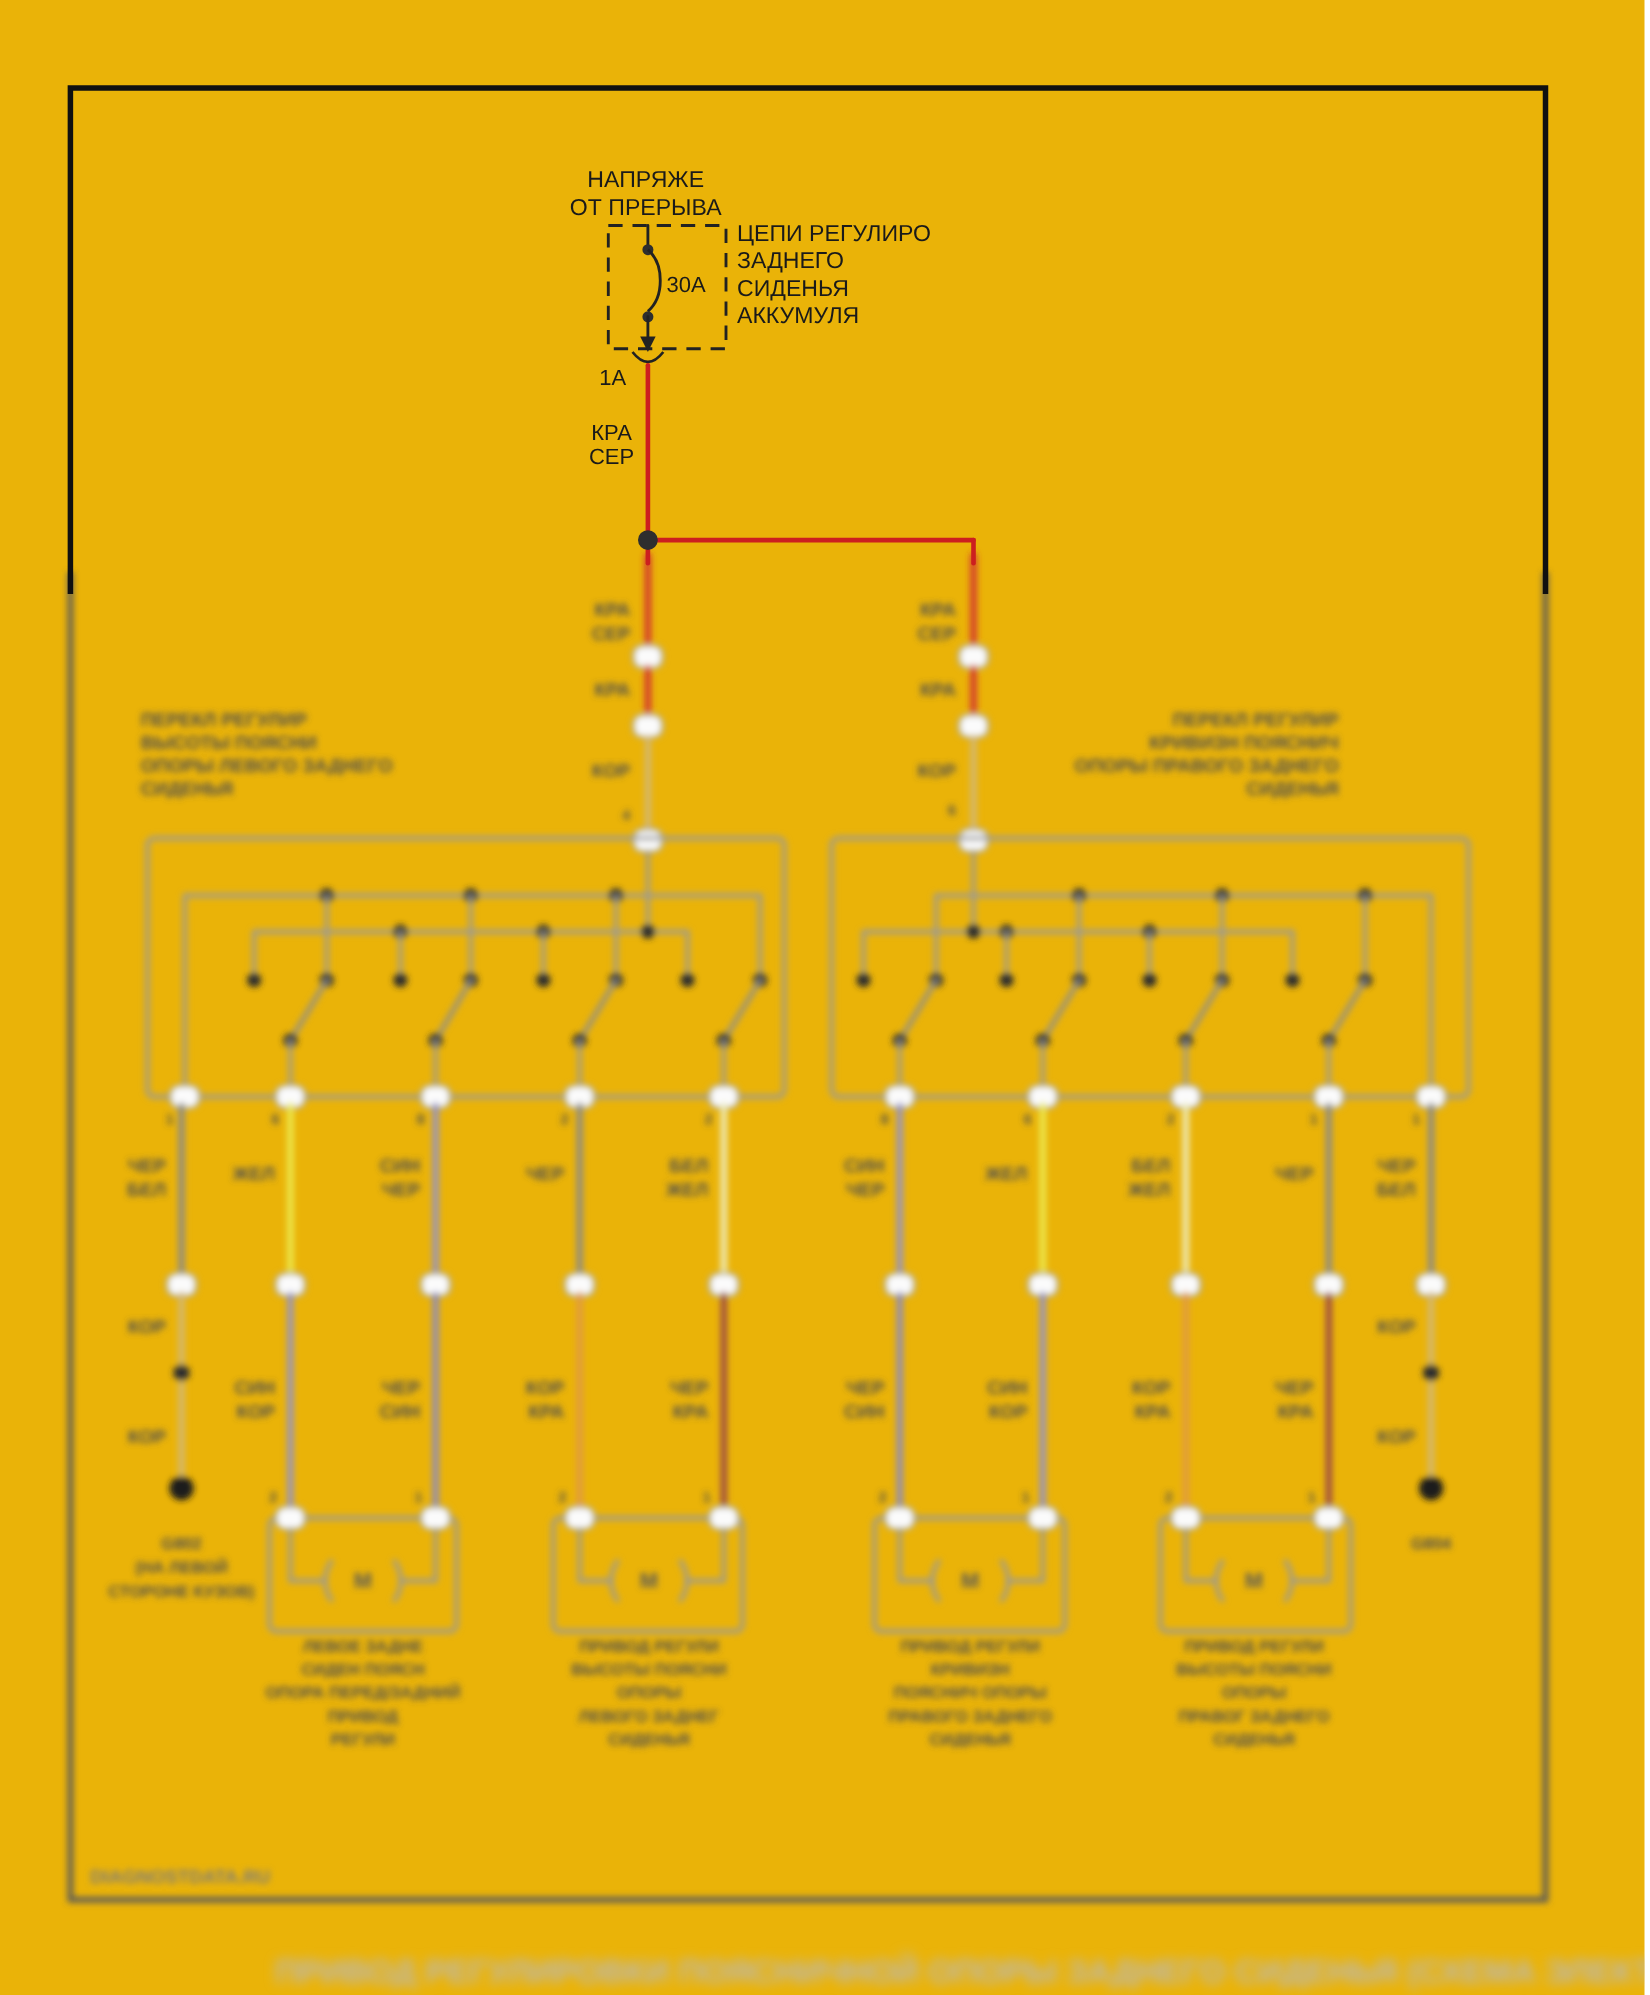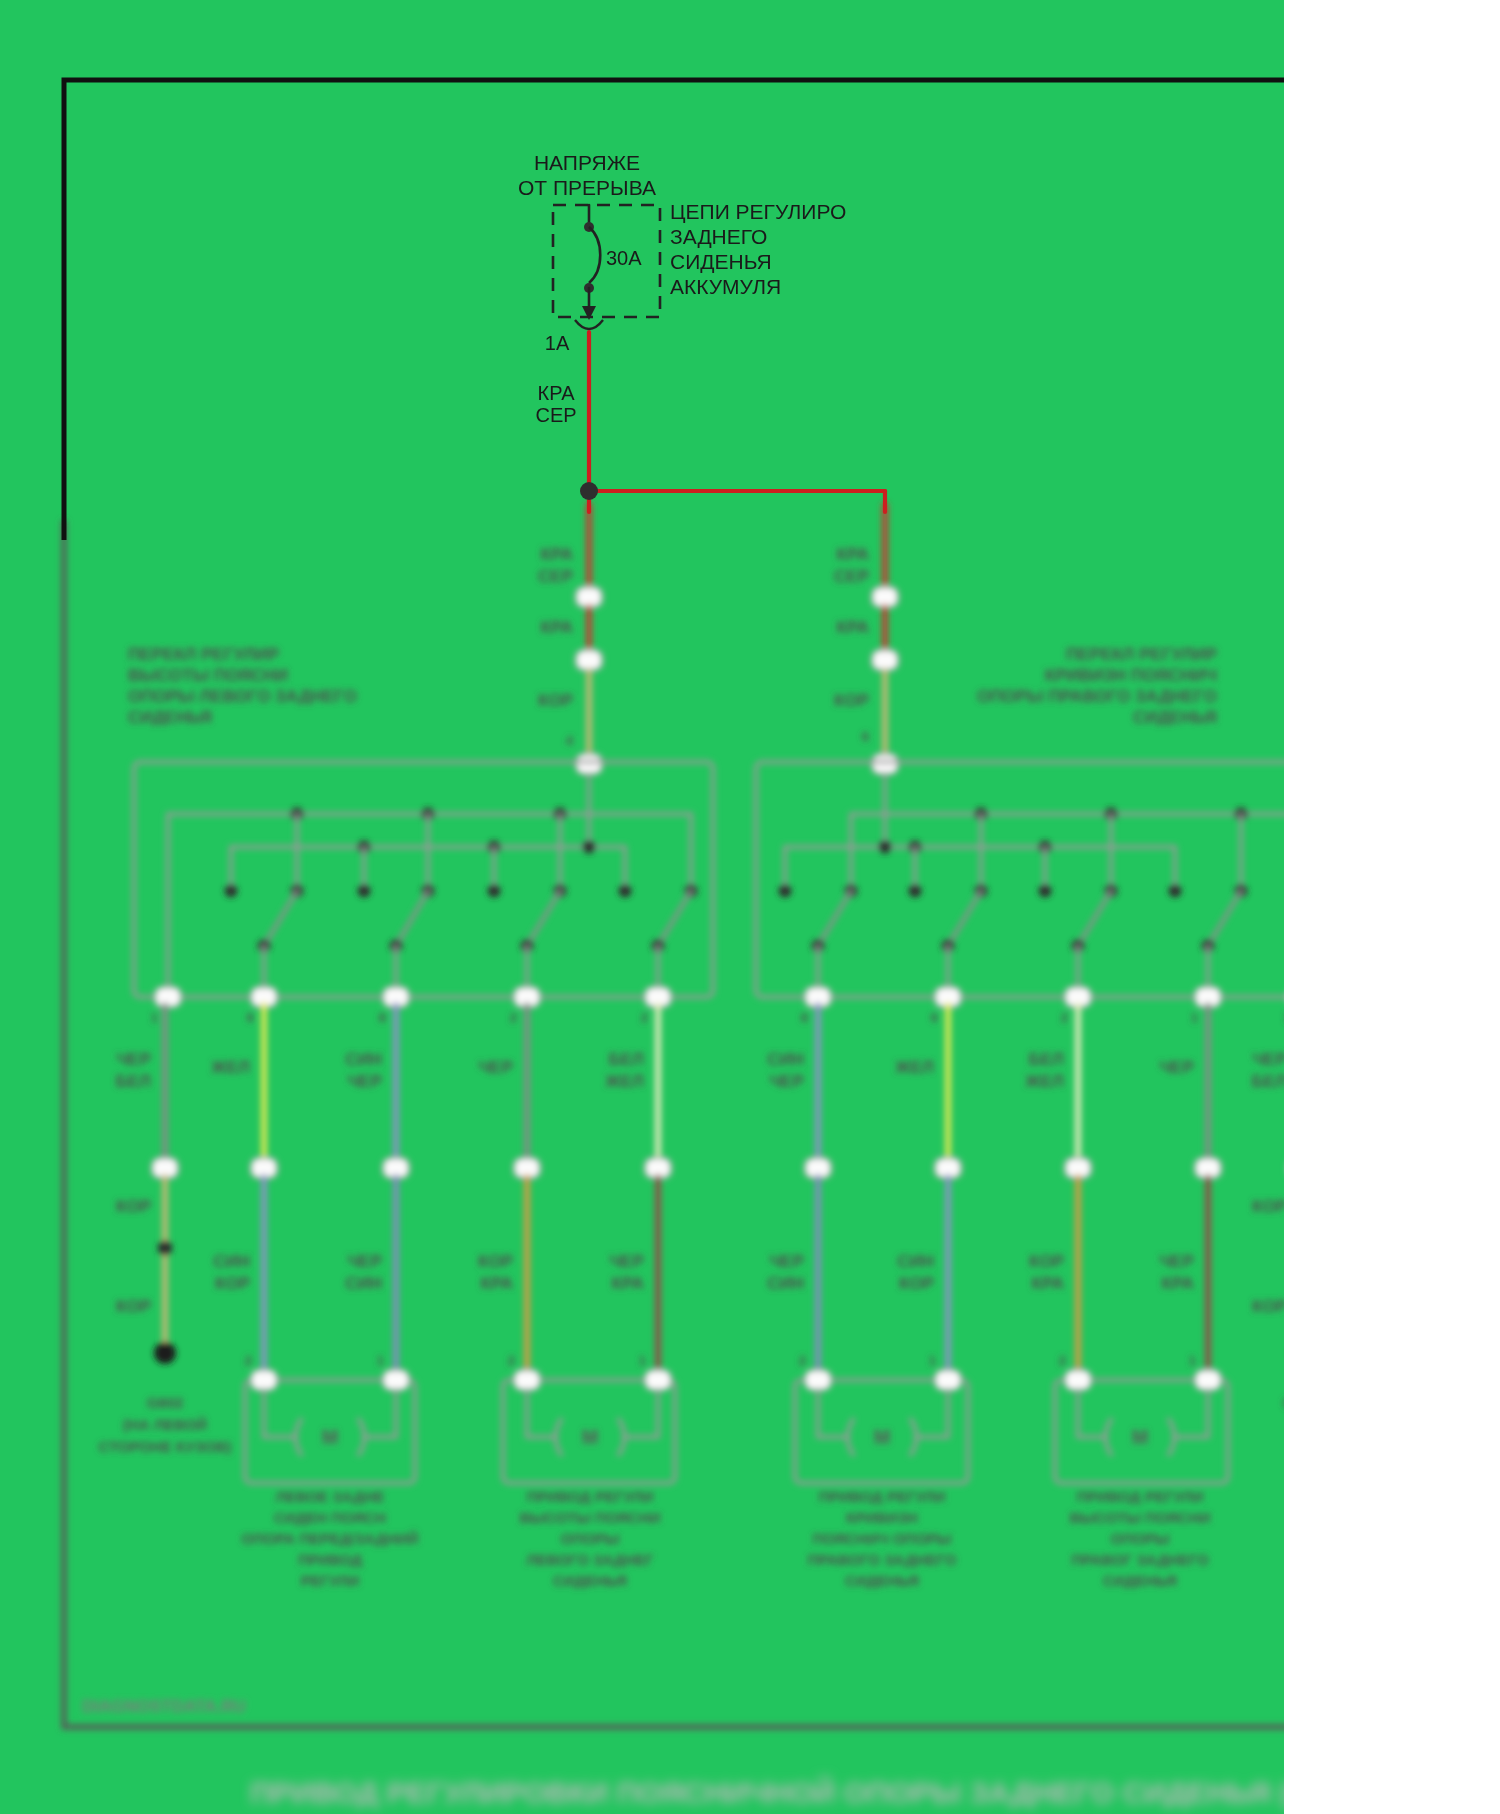--- a/index.html
+++ b/index.html
@@ -1,16 +1,16 @@
 <!DOCTYPE html>
 <html><head>
 <meta charset="utf-8">
 <style>
   html,body{margin:0;padding:0;background:#ffffff;}
-  .page{position:relative;width:1284px;height:1814px;background:#22c55e;overflow:hidden;
+  .page{position:relative;width:1495px;height:1814px;background:#eab308;overflow:hidden;
         font-family:"Liberation Sans", sans-serif;}
   svg{position:absolute;left:0;top:0;}
 </style>
 </head>
 <body>
 
 <div class="page">
   <svg id="diagram" width="1500" height="1814" viewBox="0 0 1500 1814">
       <defs>
         <filter id="b3" x="-3%" y="-3%" width="106%" height="106%">

